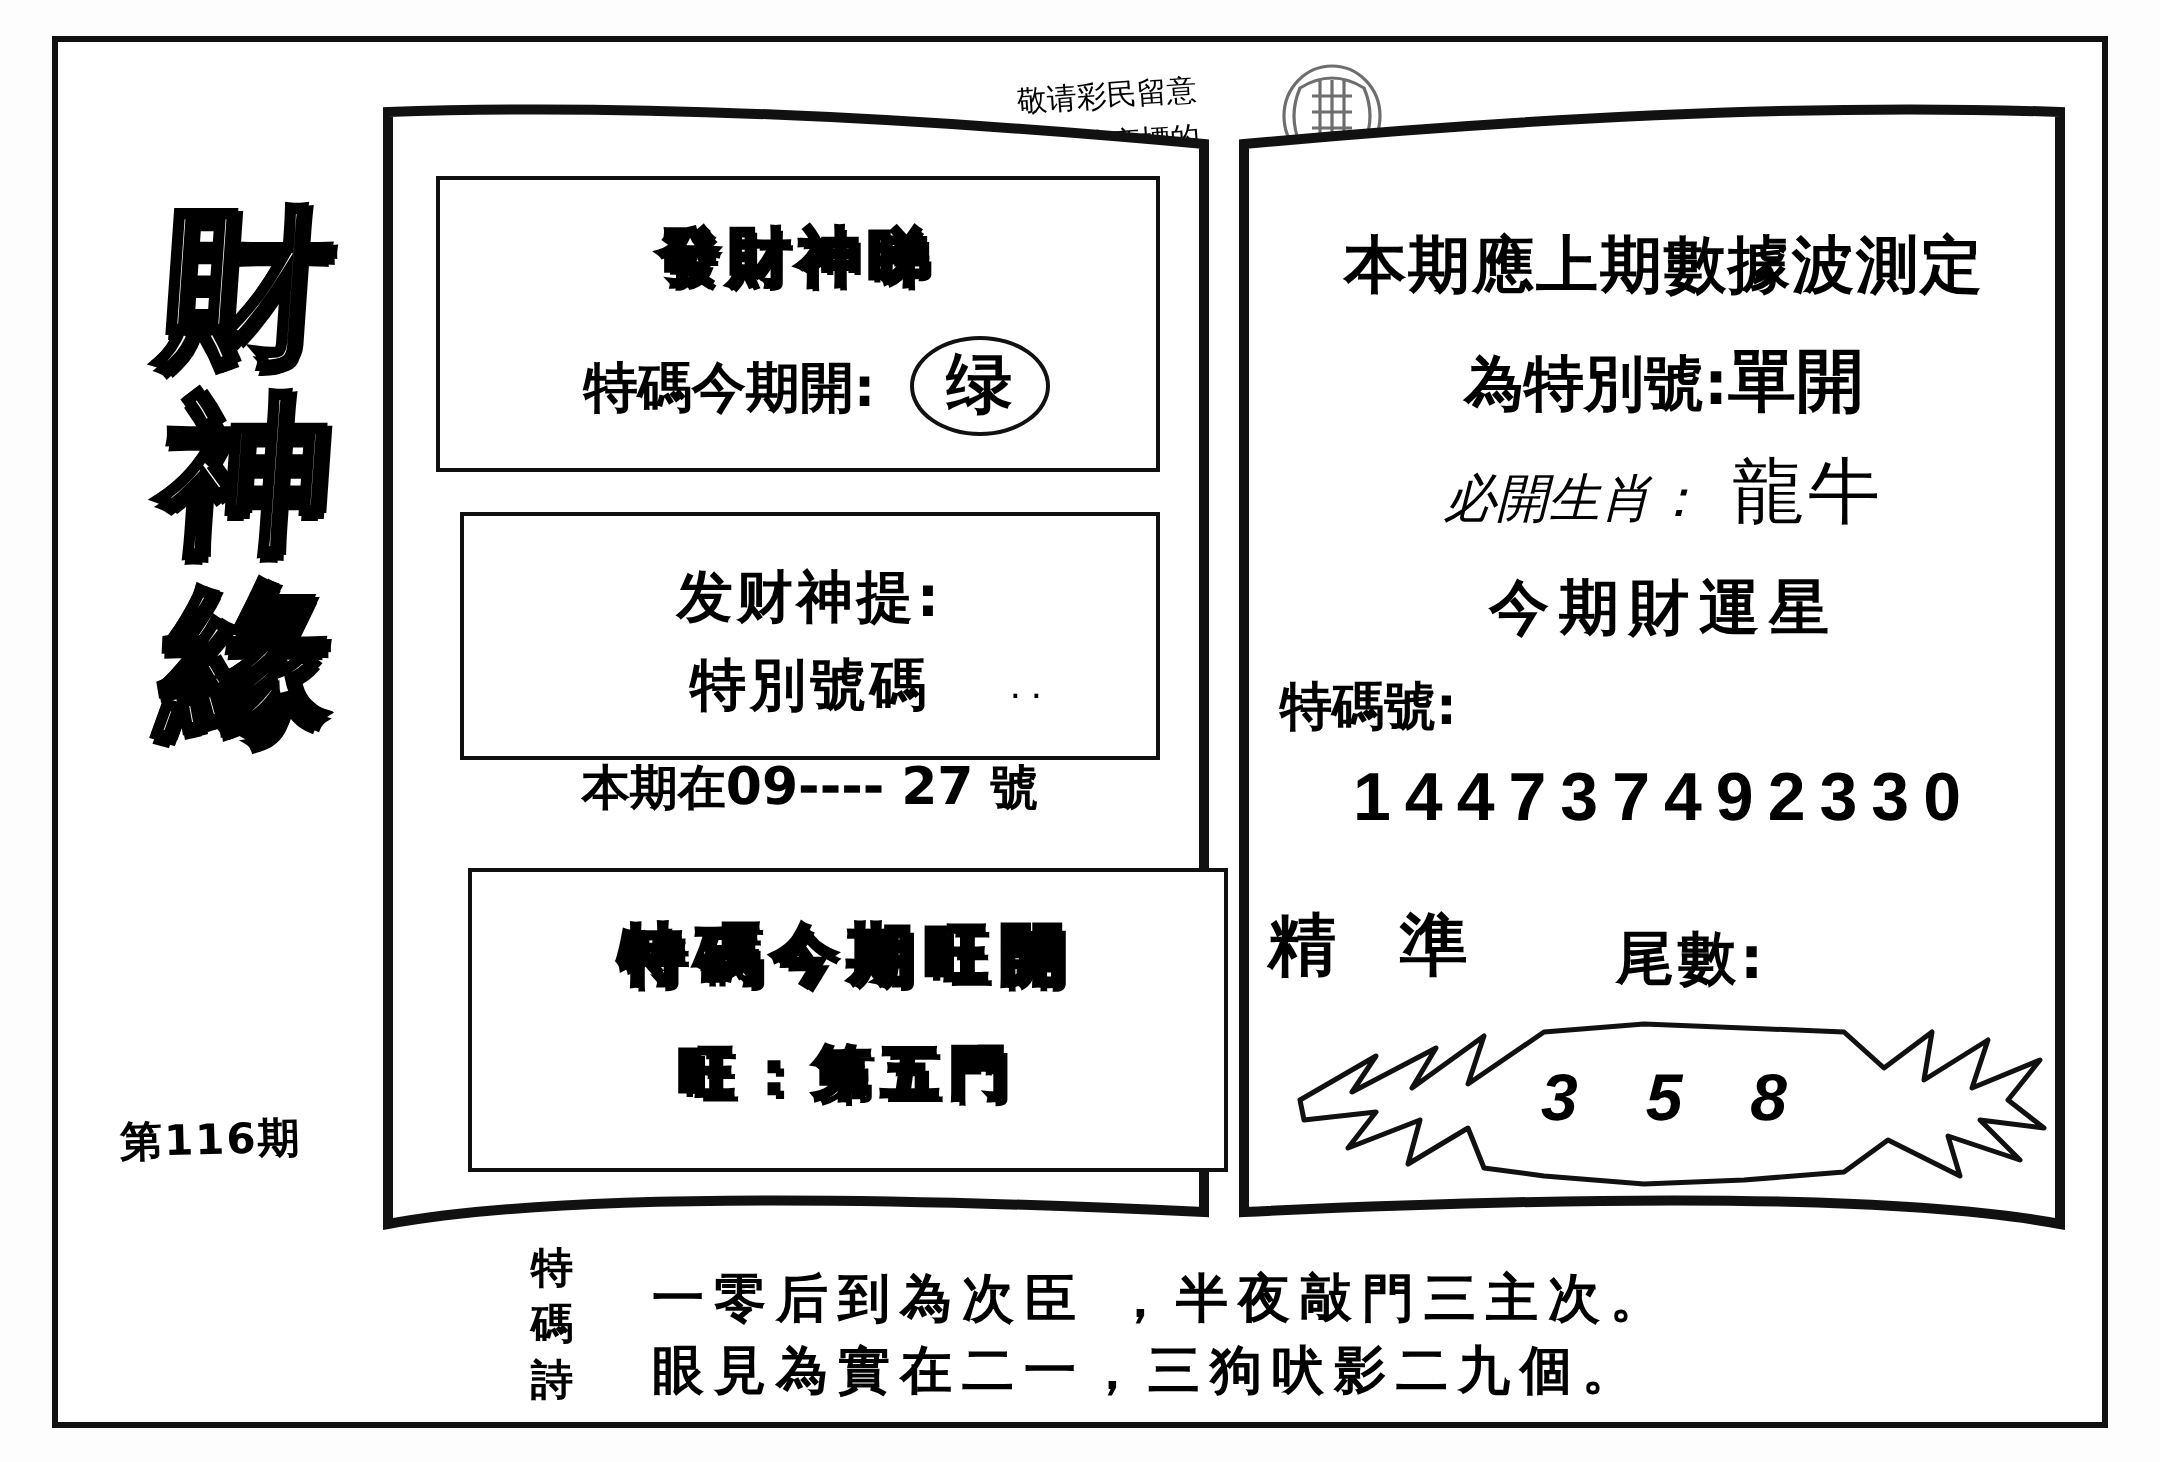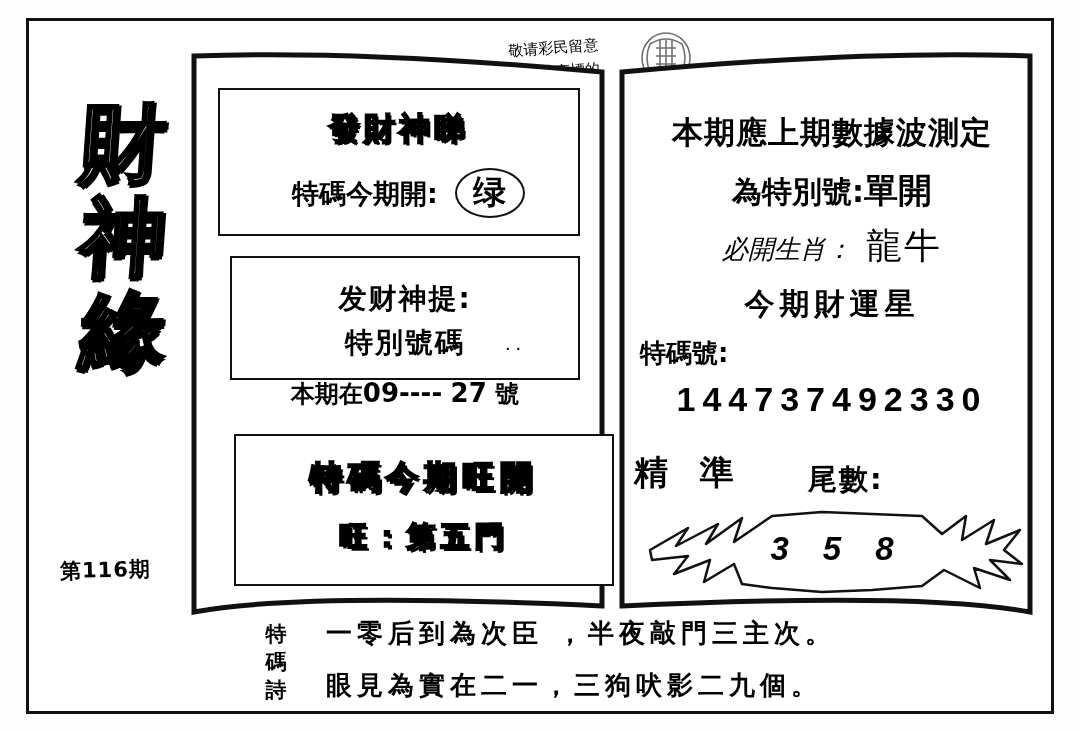--- a/index.html
+++ b/index.html
@@ -308,21 +308,21 @@
     text-align: center;
   }
   .poem-line {
     position: absolute;
     left: 326px;
     font-size: 26px;
     font-weight: 700;
     letter-spacing: 5px;
     white-space: nowrap;
   }
-  .poem-l1 { top: 616px; }
+  .poem-l1 { top: 632px; }
   .poem-l2 { top: 668px; }
 </style>
 </head>
 <body>
 
 <div id="sheet">
   <div class="speckle"></div>
   <div class="page-frame"></div>
 
   <div class="title-column">

